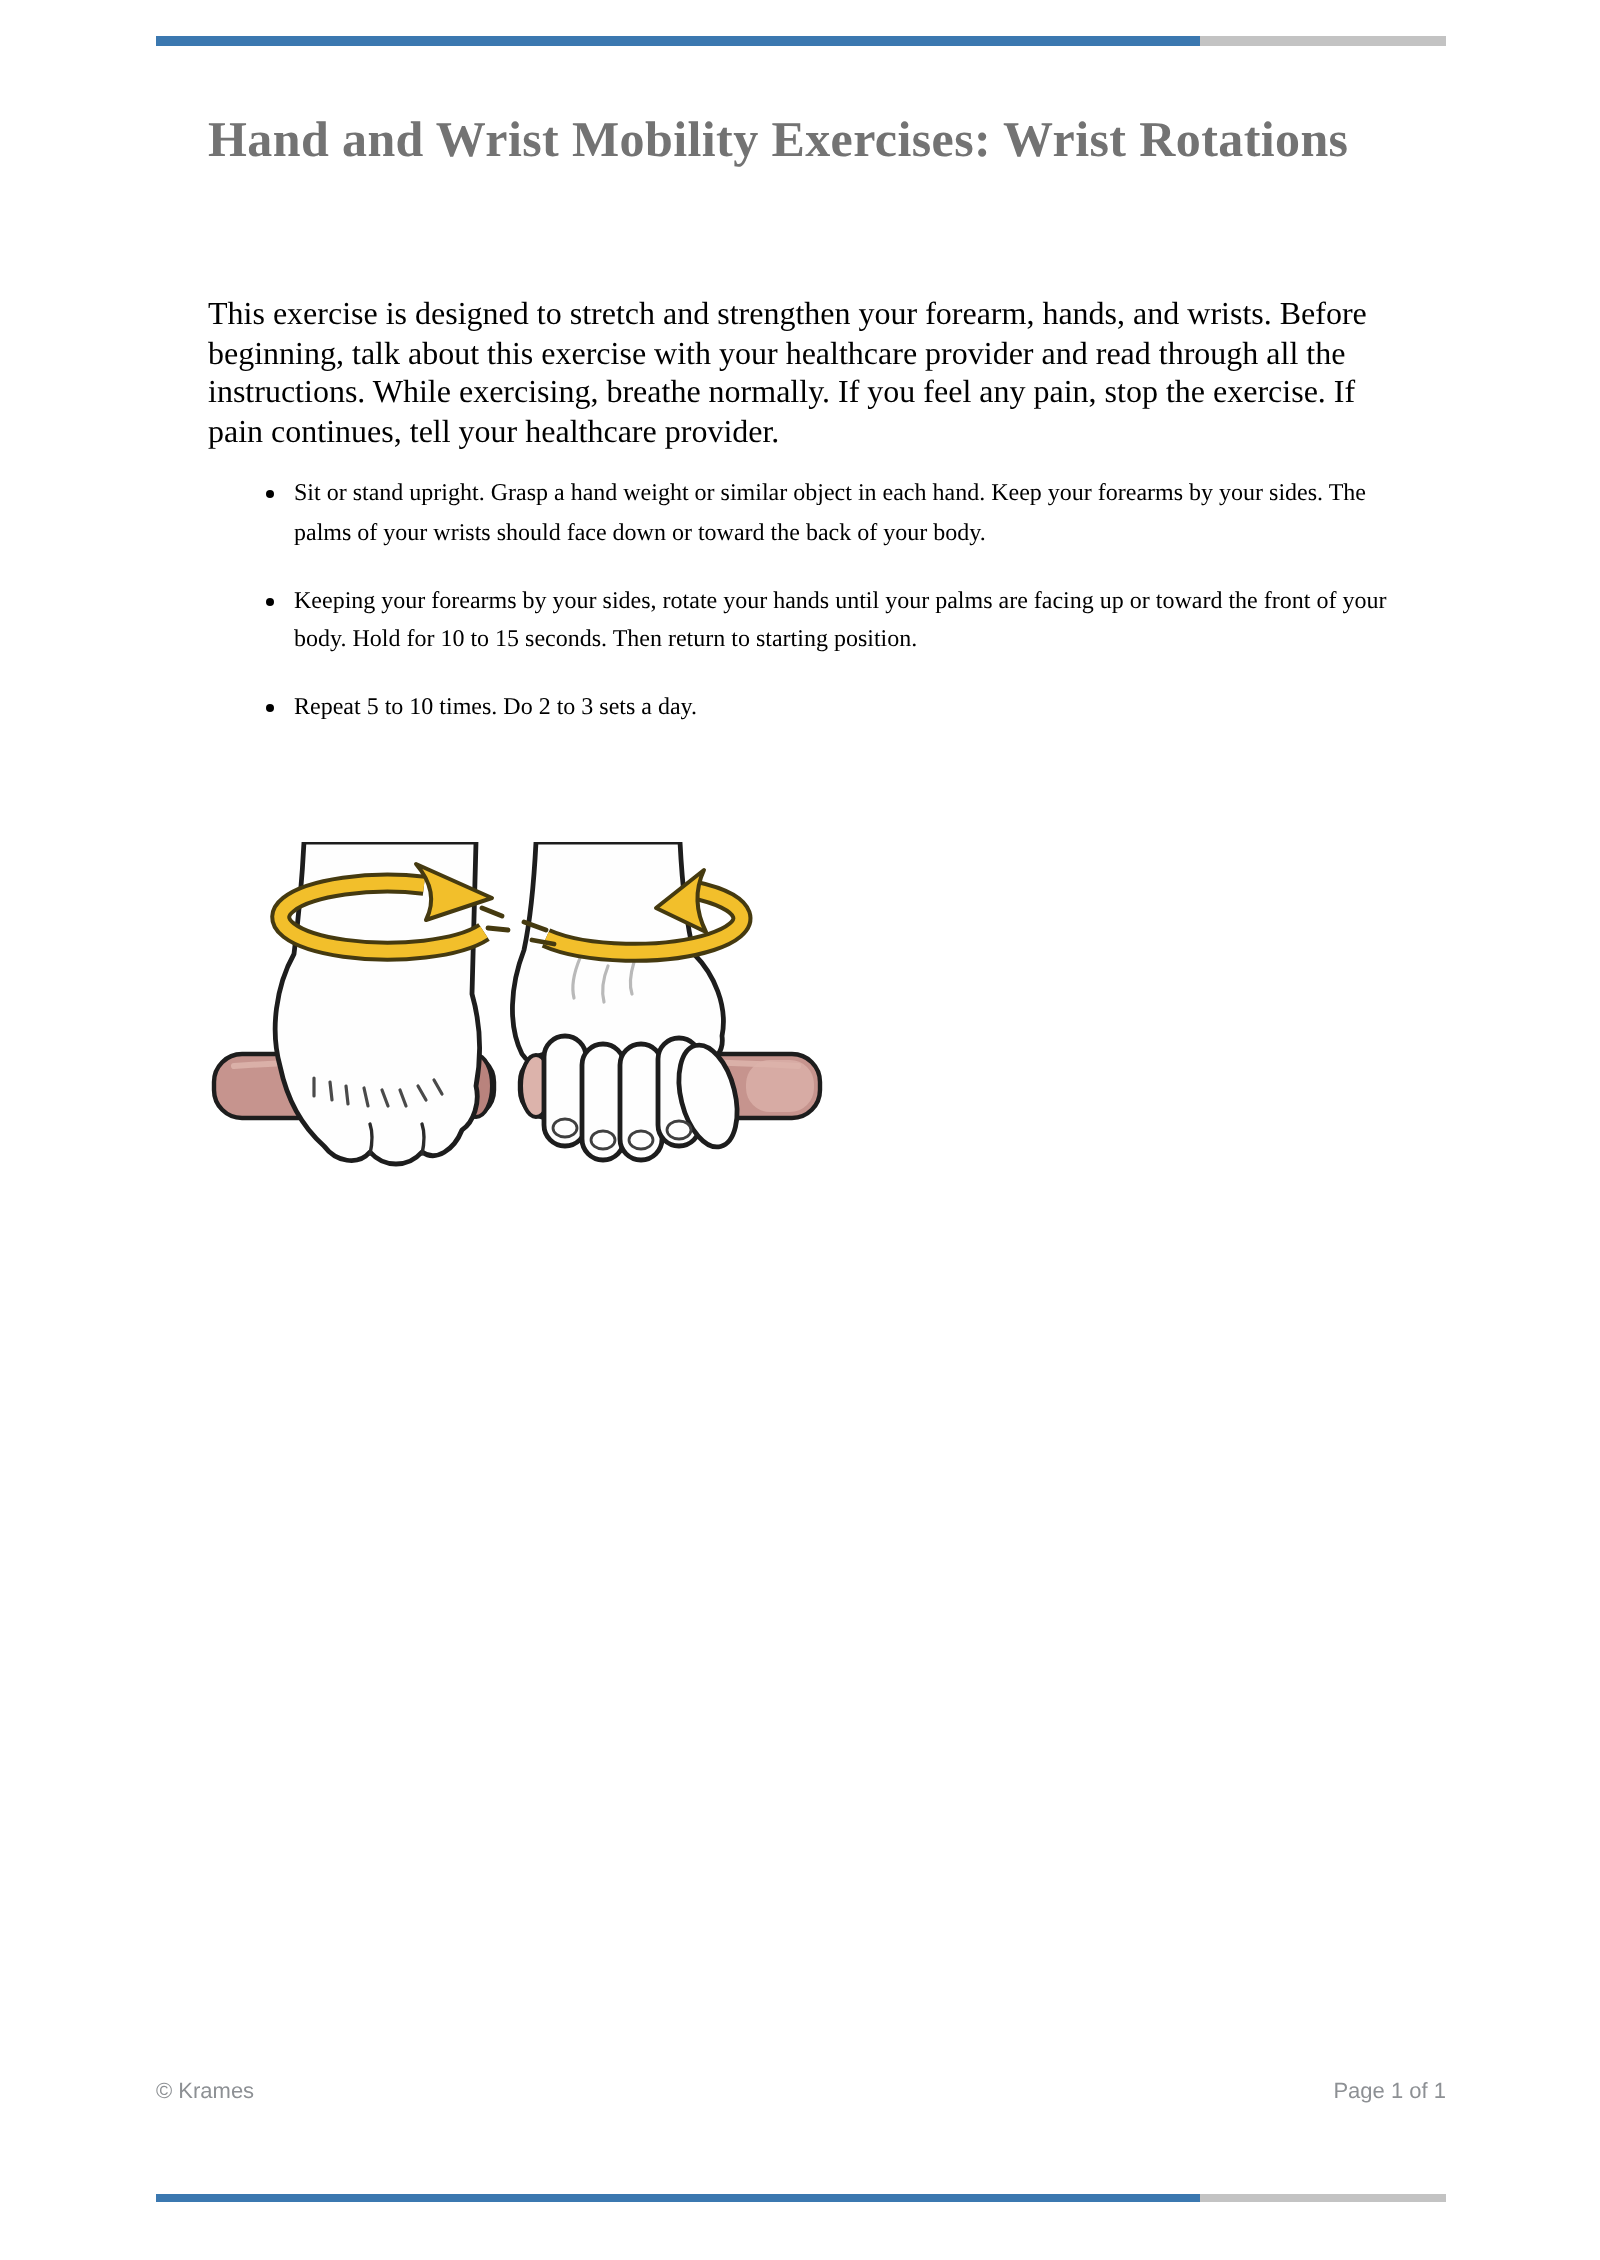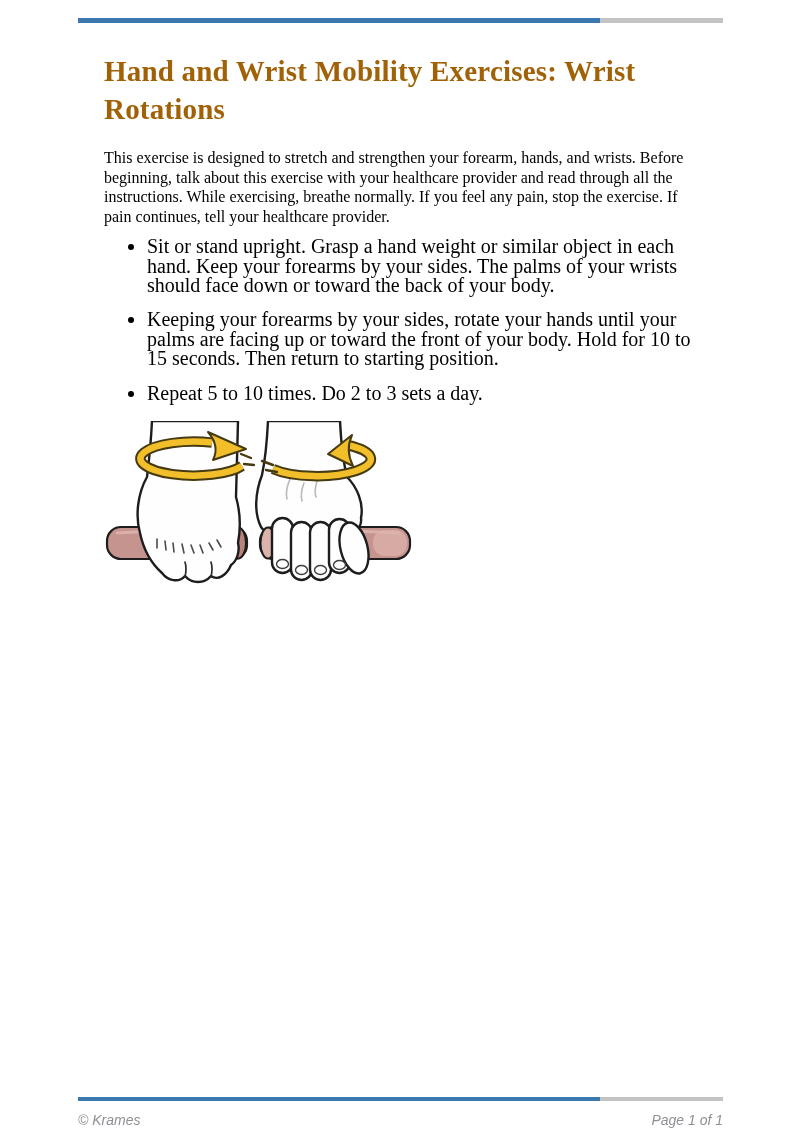--- a/index.html
+++ b/index.html
@@ -9,50 +9,50 @@
 
   
   .rulebar{position:absolute;left:78px;width:645px;display:flex;}
   .rulebar.top{top:18px;height:5px;}
   .rulebar.bottom{top:1097px;height:4px;}
   .rulebar .blue{width:522px;background:var(--accent_blue,#3b78b0);}
   .rulebar .gray{flex:1;background:var(--bar_gray,#c3c3c3);}
 
   h1.doc-title{position:absolute;left:104px;top:52px;width:604px;margin:0;
      font-family:"Liberation Serif", serif;font-weight:bold;
-     font-size:29px;line-height:38px;letter-spacing:.2px;color:#a16207;}
+     font-size:25px;line-height:38px;letter-spacing:.2px;color:#737373;}
 
   p.intro{position:absolute;left:104px;top:148px;width:597px;margin:0;
      font-size:16px;line-height:19.6px;color:#000;font-family:Liberation Serif, serif;}
 
   ul.steps{position:absolute;left:104px;top:237px;width:552px;margin:0;
-     padding:0 0 0 43px;font-size:20px;line-height:19.6px;color:#000;}
+     padding:0 0 0 43px;font-size:12px;line-height:19.6px;color:#000;}
   ul.steps li{margin:0 0 14.5px 0;}
 
   svg.illus{position:absolute;left:105px;top:421px;width:320px;height:176px;}
 
   .bar{fill:var(--dowel_pink,#c6948e);stroke:var(--ink,#1d1d1d);stroke-width:2.2;}
   .bar-cap{fill:var(--dowel_pink_dark,#b9837d);stroke:var(--ink,#1d1d1d);stroke-width:2;}
   .bar-cap-light{fill:var(--dowel_pink_light,#dcb3ab);stroke:var(--ink,#1d1d1d);stroke-width:2;}
   .bar-light{fill:var(--dowel_pink_light,#dcb3ab);opacity:.75;stroke:none;}
   .bar-hl{fill:none;stroke:var(--dowel_pink_light,#dcb3ab);stroke-width:3;opacity:.9;stroke-linecap:round;}
   .hand{fill:var(--hand_fill,#fefefe);stroke:var(--ink,#1d1d1d);stroke-width:2.4;stroke-linejoin:round;}
   .crease{fill:none;stroke:#4a4a4a;stroke-width:1.6;stroke-linecap:round;}
   .crease-l{fill:none;stroke:#b9b9b9;stroke-width:1.6;stroke-linecap:round;}
   .crease2{fill:none;stroke:#2b2b2b;stroke-width:1.7;stroke-linecap:round;}
   .nail{fill:var(--hand_fill,#fefefe);stroke:#3f3f3f;stroke-width:1.4;}
   .arrowband-o{fill:none;stroke:var(--arrow_outline,#453a10);stroke-width:10.5;}
   .arrowband-y{fill:none;stroke:var(--arrow_gold,#f2bf2b);stroke-width:6.5;}
   .arrowhead{fill:var(--arrow_gold,#f2bf2b);stroke:var(--arrow_outline,#453a10);stroke-width:2;stroke-linejoin:round;}
   .dash{fill:none;stroke:var(--arrow_outline,#453a10);stroke-width:2.4;stroke-linecap:round;}
 
-  .footrow{position:absolute;left:78px;top:1114px;width:645px;display:flex;
+  .footrow{position:absolute;left:78px;top:1040px;width:645px;display:flex;
      justify-content:space-between;align-items:flex-start;
-     font-family:"Liberation Sans", sans-serif;font-style:italic;
-     font-size:14px;line-height:12px;color:var(--footer_text,#8d9094);}
+     font-family:"Liberation Sans", sans-serif;
+     font-size:11px;line-height:12px;color:var(--footer_text,#8d9094);}
 </style>
 </head>
 <body>
 
 <div class="page">
 
   <div class="rulebar top">
     <div class="blue"></div>
     <div class="gray"></div>
   </div>

